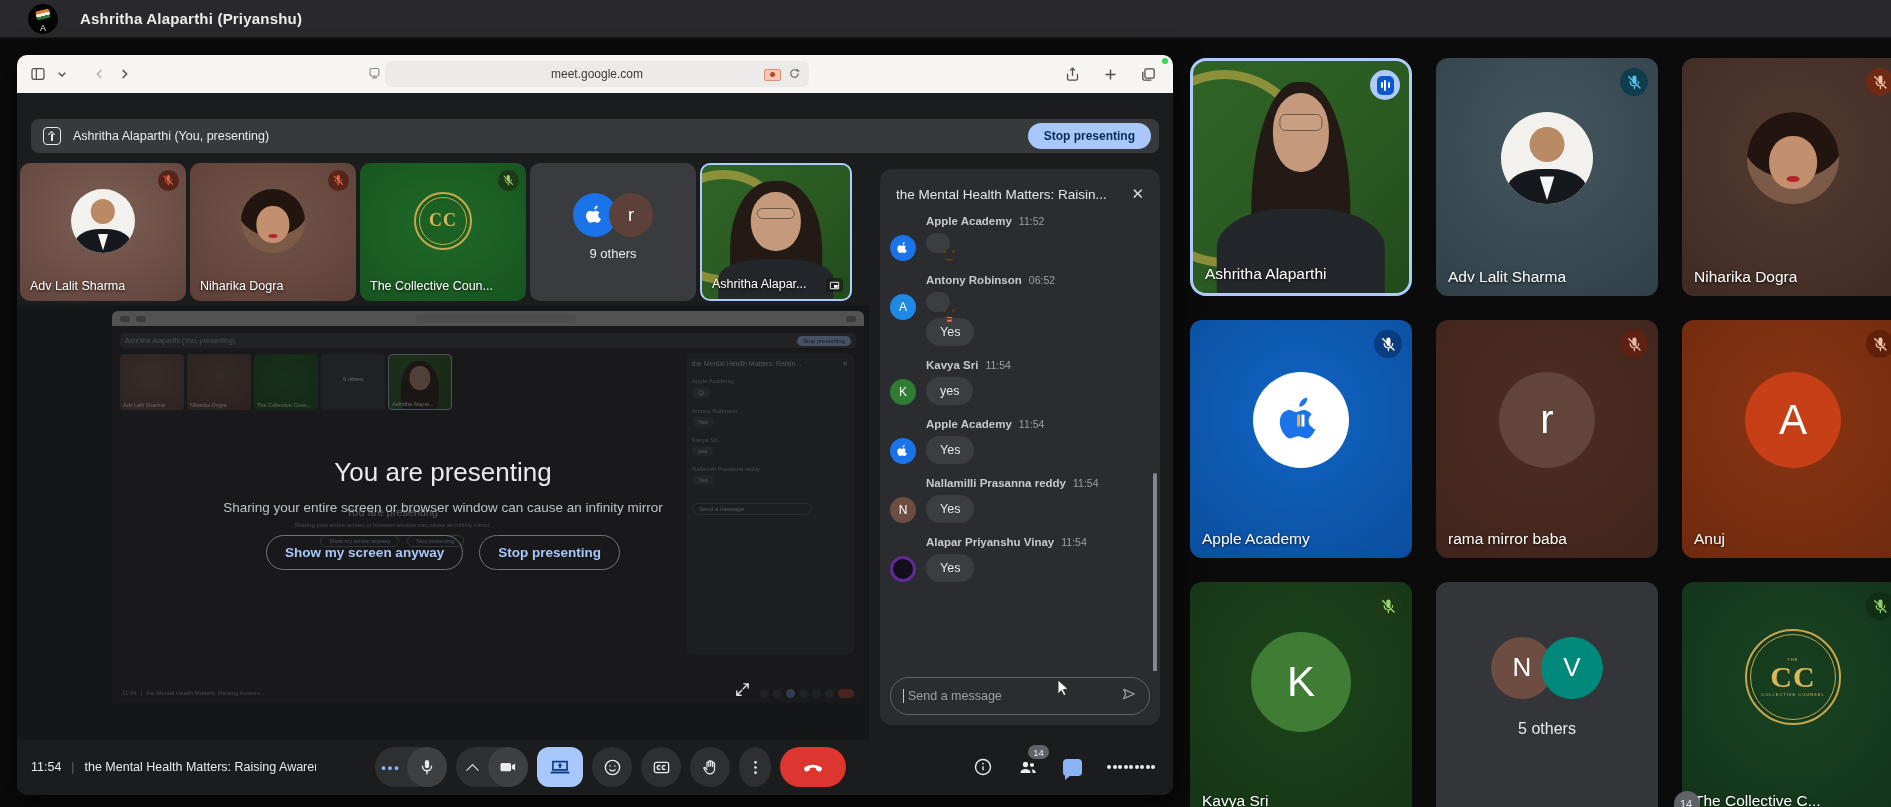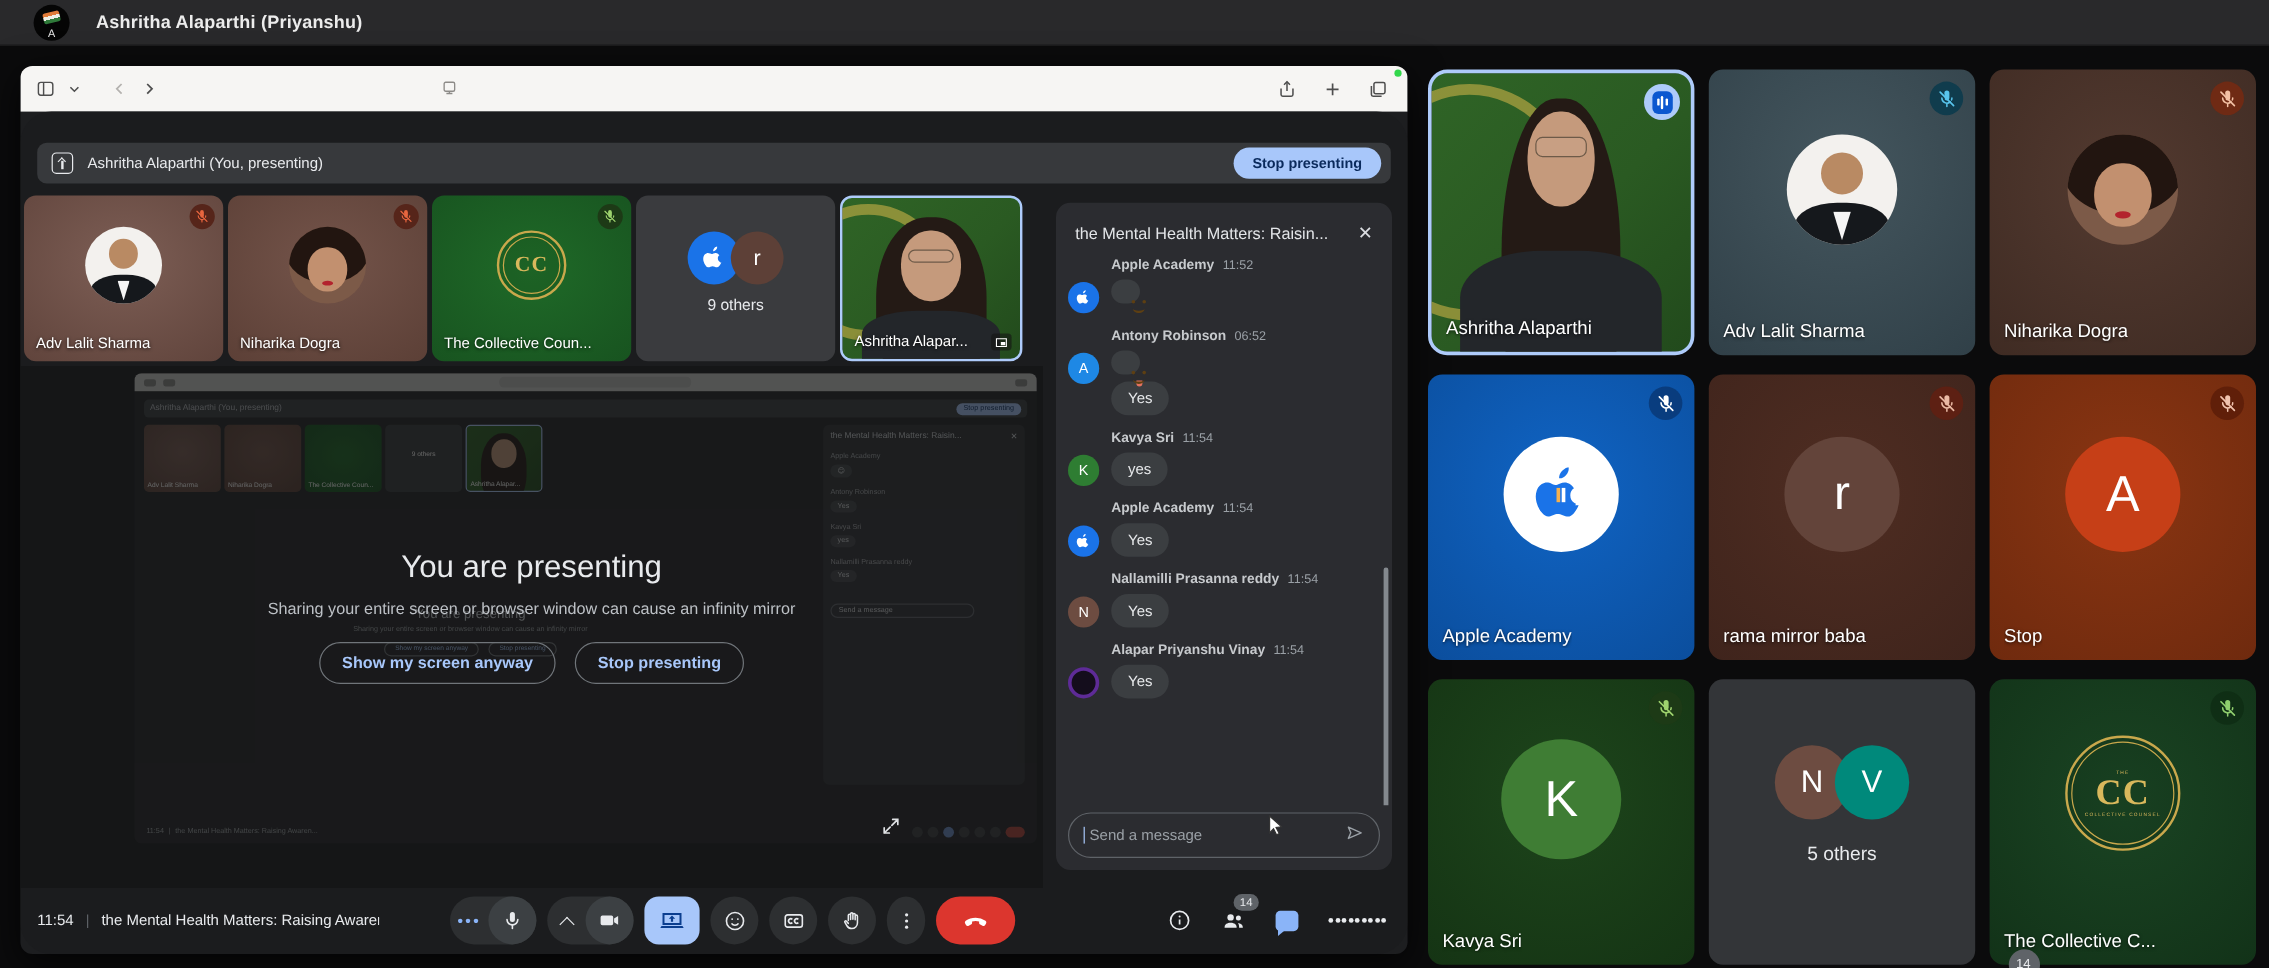--- a/index.html
+++ b/index.html
@@ -29,21 +29,21 @@
   .url-right{position:absolute;right:8px;top:5px;display:flex;align-items:center;gap:7px;}
   .share-ind{width:17px;height:12px;border-radius:2px;background:#f3c8b4;border:1px solid #dd9078;position:relative;}
   .share-ind::after{content:"";position:absolute;left:5px;top:2px;width:5px;height:5px;border-radius:50%;background:#c0442c;}
   .reload-ic{color:#5f5f5f;}
   .reload-ic svg{width:13px;height:13px;}
   .tb-right{position:absolute;right:16px;top:0;height:38px;display:flex;align-items:center;gap:20px;color:#4e4e4e;}
   .tb-right svg{width:17px;height:17px;}
   .cam-dot{position:absolute;right:5px;top:3px;width:6px;height:6px;border-radius:50%;background:#32d74b;}
 
   
-  .meet{position:relative;width:100%;height:702px;background:#1b1c1e;overflow:hidden;border-radius:26px;}
+  .meet{position:relative;width:100%;height:702px;background:#1b1c1e;overflow:hidden;}
   .banner{position:absolute;left:14px;top:26px;width:1128px;height:34px;background:#37393c;border-radius:8px;display:flex;align-items:center;padding:0 8px 0 12px;}
   .present-ic{width:18px;height:18px;border:1.6px solid #e8eaed;border-radius:4px;position:relative;flex:0 0 auto;}
   .present-ic::after{content:"";position:absolute;left:5px;top:4px;width:4px;height:4px;border-left:1.6px solid #e8eaed;border-top:1.6px solid #e8eaed;transform:rotate(45deg);}
   .present-ic::before{content:"";position:absolute;left:7px;top:6px;width:1.6px;height:7px;background:#e8eaed;}
   .banner-label{margin-left:12px;font-size:12.5px;color:#e8eaed;}
   .stop-pill{margin-left:auto;height:26px;padding:0 16px;border-radius:13px;background:#a8c7fa;color:#0a2a5c;font-size:12px;font-weight:700;display:flex;align-items:center;border:none;cursor:pointer;}
 
   
   .strip-tile{position:absolute;top:70px;height:138px;border-radius:10px;overflow:hidden;}
   .strip-name{position:absolute;left:10px;bottom:8px;font-size:12.5px;color:#fff;text-shadow:0 1px 3px rgba(0,0,0,.8);white-space:nowrap;}
@@ -160,21 +160,21 @@
   .ppl-badge{position:absolute;top:-12px;right:-11px;min-width:21px;height:14px;border-radius:7px;background:#5f6368;color:#e8eaed;font-size:9.5px;display:flex;align-items:center;justify-content:center;padding:0 4px;}
   .chat-bubble-ic{width:19px;height:17px;border-radius:4px;background:#8ab4f8;position:relative;}
   .chat-bubble-ic::after{content:"";position:absolute;left:2px;bottom:-4px;border-left:6px solid #8ab4f8;border-bottom:5px solid transparent;}
   .grid-ic{display:grid;grid-template-columns:repeat(3,5px);grid-auto-rows:5px;gap:1.5px;}
   .grid-ic i{width:4px;height:4px;border-radius:50%;background:#e8eaed;}
 
   
   .cursor{position:absolute;left:1040px;top:586px;z-index:50;}
 
   
-  .pgrid{position:absolute;left:1190px;top:58px;width:698px;height:709px;display:grid;grid-template-columns:repeat(3,222px);grid-auto-rows:238px;column-gap:12px;row-gap:16px;}
+  .pgrid{position:absolute;left:1190px;top:58px;width:698px;height:709px;display:grid;grid-template-columns:repeat(3,222px);grid-auto-rows:238px;column-gap:12px;row-gap:16px;gap:24px;}
   .ptile{position:relative;border-radius:12px;overflow:hidden;}
   .pname{position:absolute;left:12px;bottom:10px;font-size:15.5px;color:#fff;text-shadow:0 1px 3px rgba(0,0,0,.75);white-space:nowrap;max-width:200px;overflow:hidden;}
   .big-circ{position:absolute;left:50%;top:42%;transform:translate(-50%,-50%);border-radius:50%;display:flex;align-items:center;justify-content:center;color:#fff;}
   .t-ashritha{border:3px solid #aecbfa;border-radius:16px;}
   .t-lalit{background:radial-gradient(130% 130% at 50% 35%,#44565e 0%,#33434b 55%,#25323a 100%);}
   .t-niharika{background:radial-gradient(130% 130% at 50% 40%,#533a30 0%,#3f2b23 60%,#30211b 100%);}
   .t-apple{background:radial-gradient(130% 130% at 50% 40%,#1064c4 0%,#0b4e9d 60%,#083c7c 100%);}
   .t-rama{background:radial-gradient(130% 130% at 50% 40%,#4f2d22 0%,#3f241c 60%,#301b15 100%);}
   .t-anuj{background:radial-gradient(130% 130% at 50% 40%,#8a3512 0%,#6f2a0e 60%,#561f0a 100%);}
   .t-kavya{background:radial-gradient(130% 130% at 50% 40%,#1d451b 0%,#153414 60%,#0f2710 100%);}
@@ -223,20 +223,32 @@
             </svg>
         </span>
       </div>
       <span class="page-icon">
         <svg viewBox="0 0 24 24" fill="none" stroke="currentColor" stroke-width="1.8">
             <rect x="5" y="4" width="14" height="12" rx="2"></rect>
             <line x1="8" y1="19" x2="16" y2="19"></line>
             <line x1="12" y1="16" x2="12" y2="19"></line>
           </svg>
       </span>
+      <div class="url-pill">
+        <span class="url-text">meet.google.com</span>
+        <span class="url-right">
+          <span class="share-ind"></span>
+          <span class="reload-ic">
+            <svg viewBox="0 0 24 24" fill="none" stroke="currentColor" stroke-width="2">
+                <path d="M19 12a7 7 0 1 1-2.2-5.1"></path>
+                <path d="M17 3v4.2h4.2"></path>
+              </svg>
+          </span>
+        </span>
+      </div>
       <div class="tb-right">
         <span class="tb-icon">
           <svg viewBox="0 0 24 24" fill="none" stroke="currentColor" stroke-width="1.8">
               <path d="M12 3v11"></path>
               <path d="M8.5 6.5L12 3l3.5 3.5"></path>
               <path d="M5 11v7a2 2 0 0 0 2 2h10a2 2 0 0 0 2-2v-7"></path>
             </svg>
         </span>
         <span class="tb-icon">
           <svg viewBox="0 0 24 24" fill="none" stroke="currentColor" stroke-width="2">
@@ -682,21 +694,21 @@
     <div class="ptile t-anuj">
       <span class="big-circ" style="width:96px;height:96px;background:#c63f17;font-size:42px;">A</span>
       <span class="mic-badge mb-lg" style="background:#601f09;color:#f0c3ae;">
           <svg viewBox="0 0 24 24" fill="none" stroke="currentColor" stroke-width="1.8" stroke-linecap="round">
             <path d="M9 5a3 3 0 0 1 6 0v6a3 3 0 0 1-5.4 1.8" fill="currentColor" stroke="none"></path>
             <path d="M6 11a6 6 0 0 0 10 4.5M18 11a6 6 0 0 1-.5 2.4"></path>
             <path d="M12 18v3"></path>
             <path d="M4 4l16 16" stroke-width="2"></path>
           </svg>
         </span>
-      <span class="pname">Stop</span>
+      <span class="pname">Anuj</span>
     </div>
 
     <div class="ptile t-kavya">
       <span class="big-circ" style="width:100px;height:100px;background:#3f7d34;font-size:42px;">K</span>
       <span class="mic-badge mb-lg" style="background:#1d3a16;color:#9ed36e;">
           <svg viewBox="0 0 24 24" fill="none" stroke="currentColor" stroke-width="1.8" stroke-linecap="round">
             <path d="M9 5a3 3 0 0 1 6 0v6a3 3 0 0 1-5.4 1.8" fill="currentColor" stroke="none"></path>
             <path d="M6 11a6 6 0 0 0 10 4.5M18 11a6 6 0 0 1-.5 2.4"></path>
             <path d="M12 18v3"></path>
             <path d="M4 4l16 16" stroke-width="2"></path>

